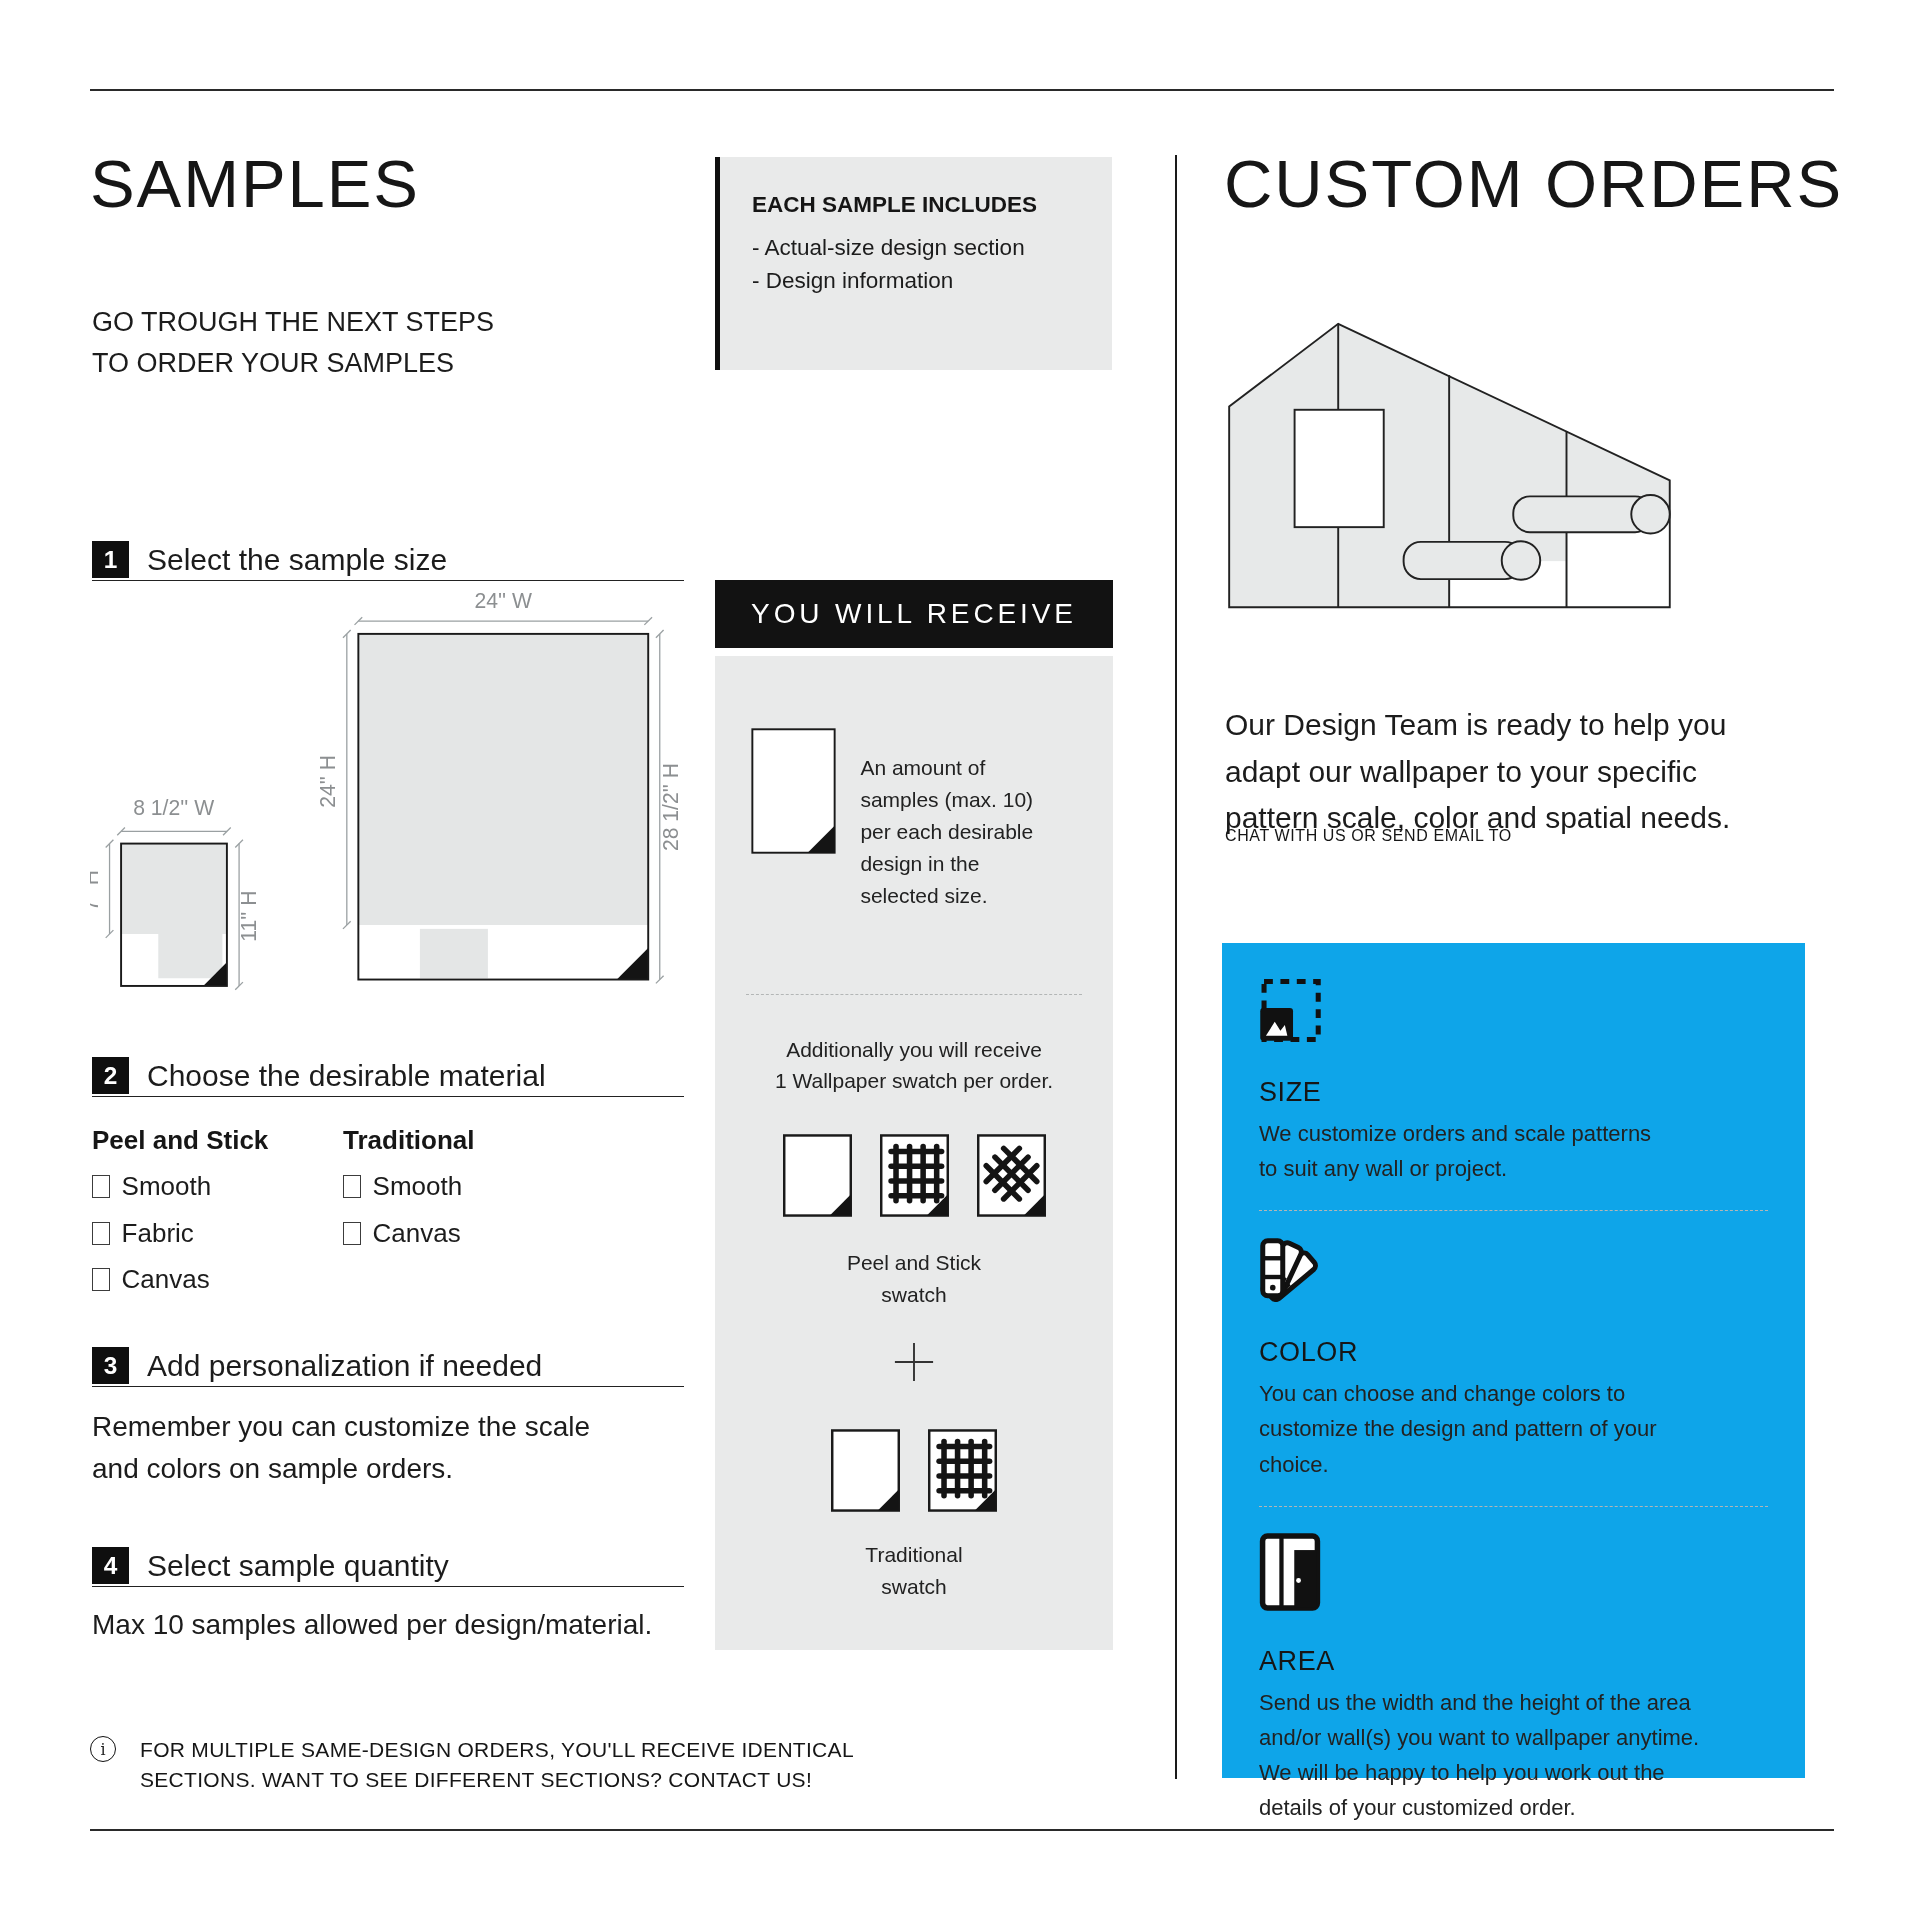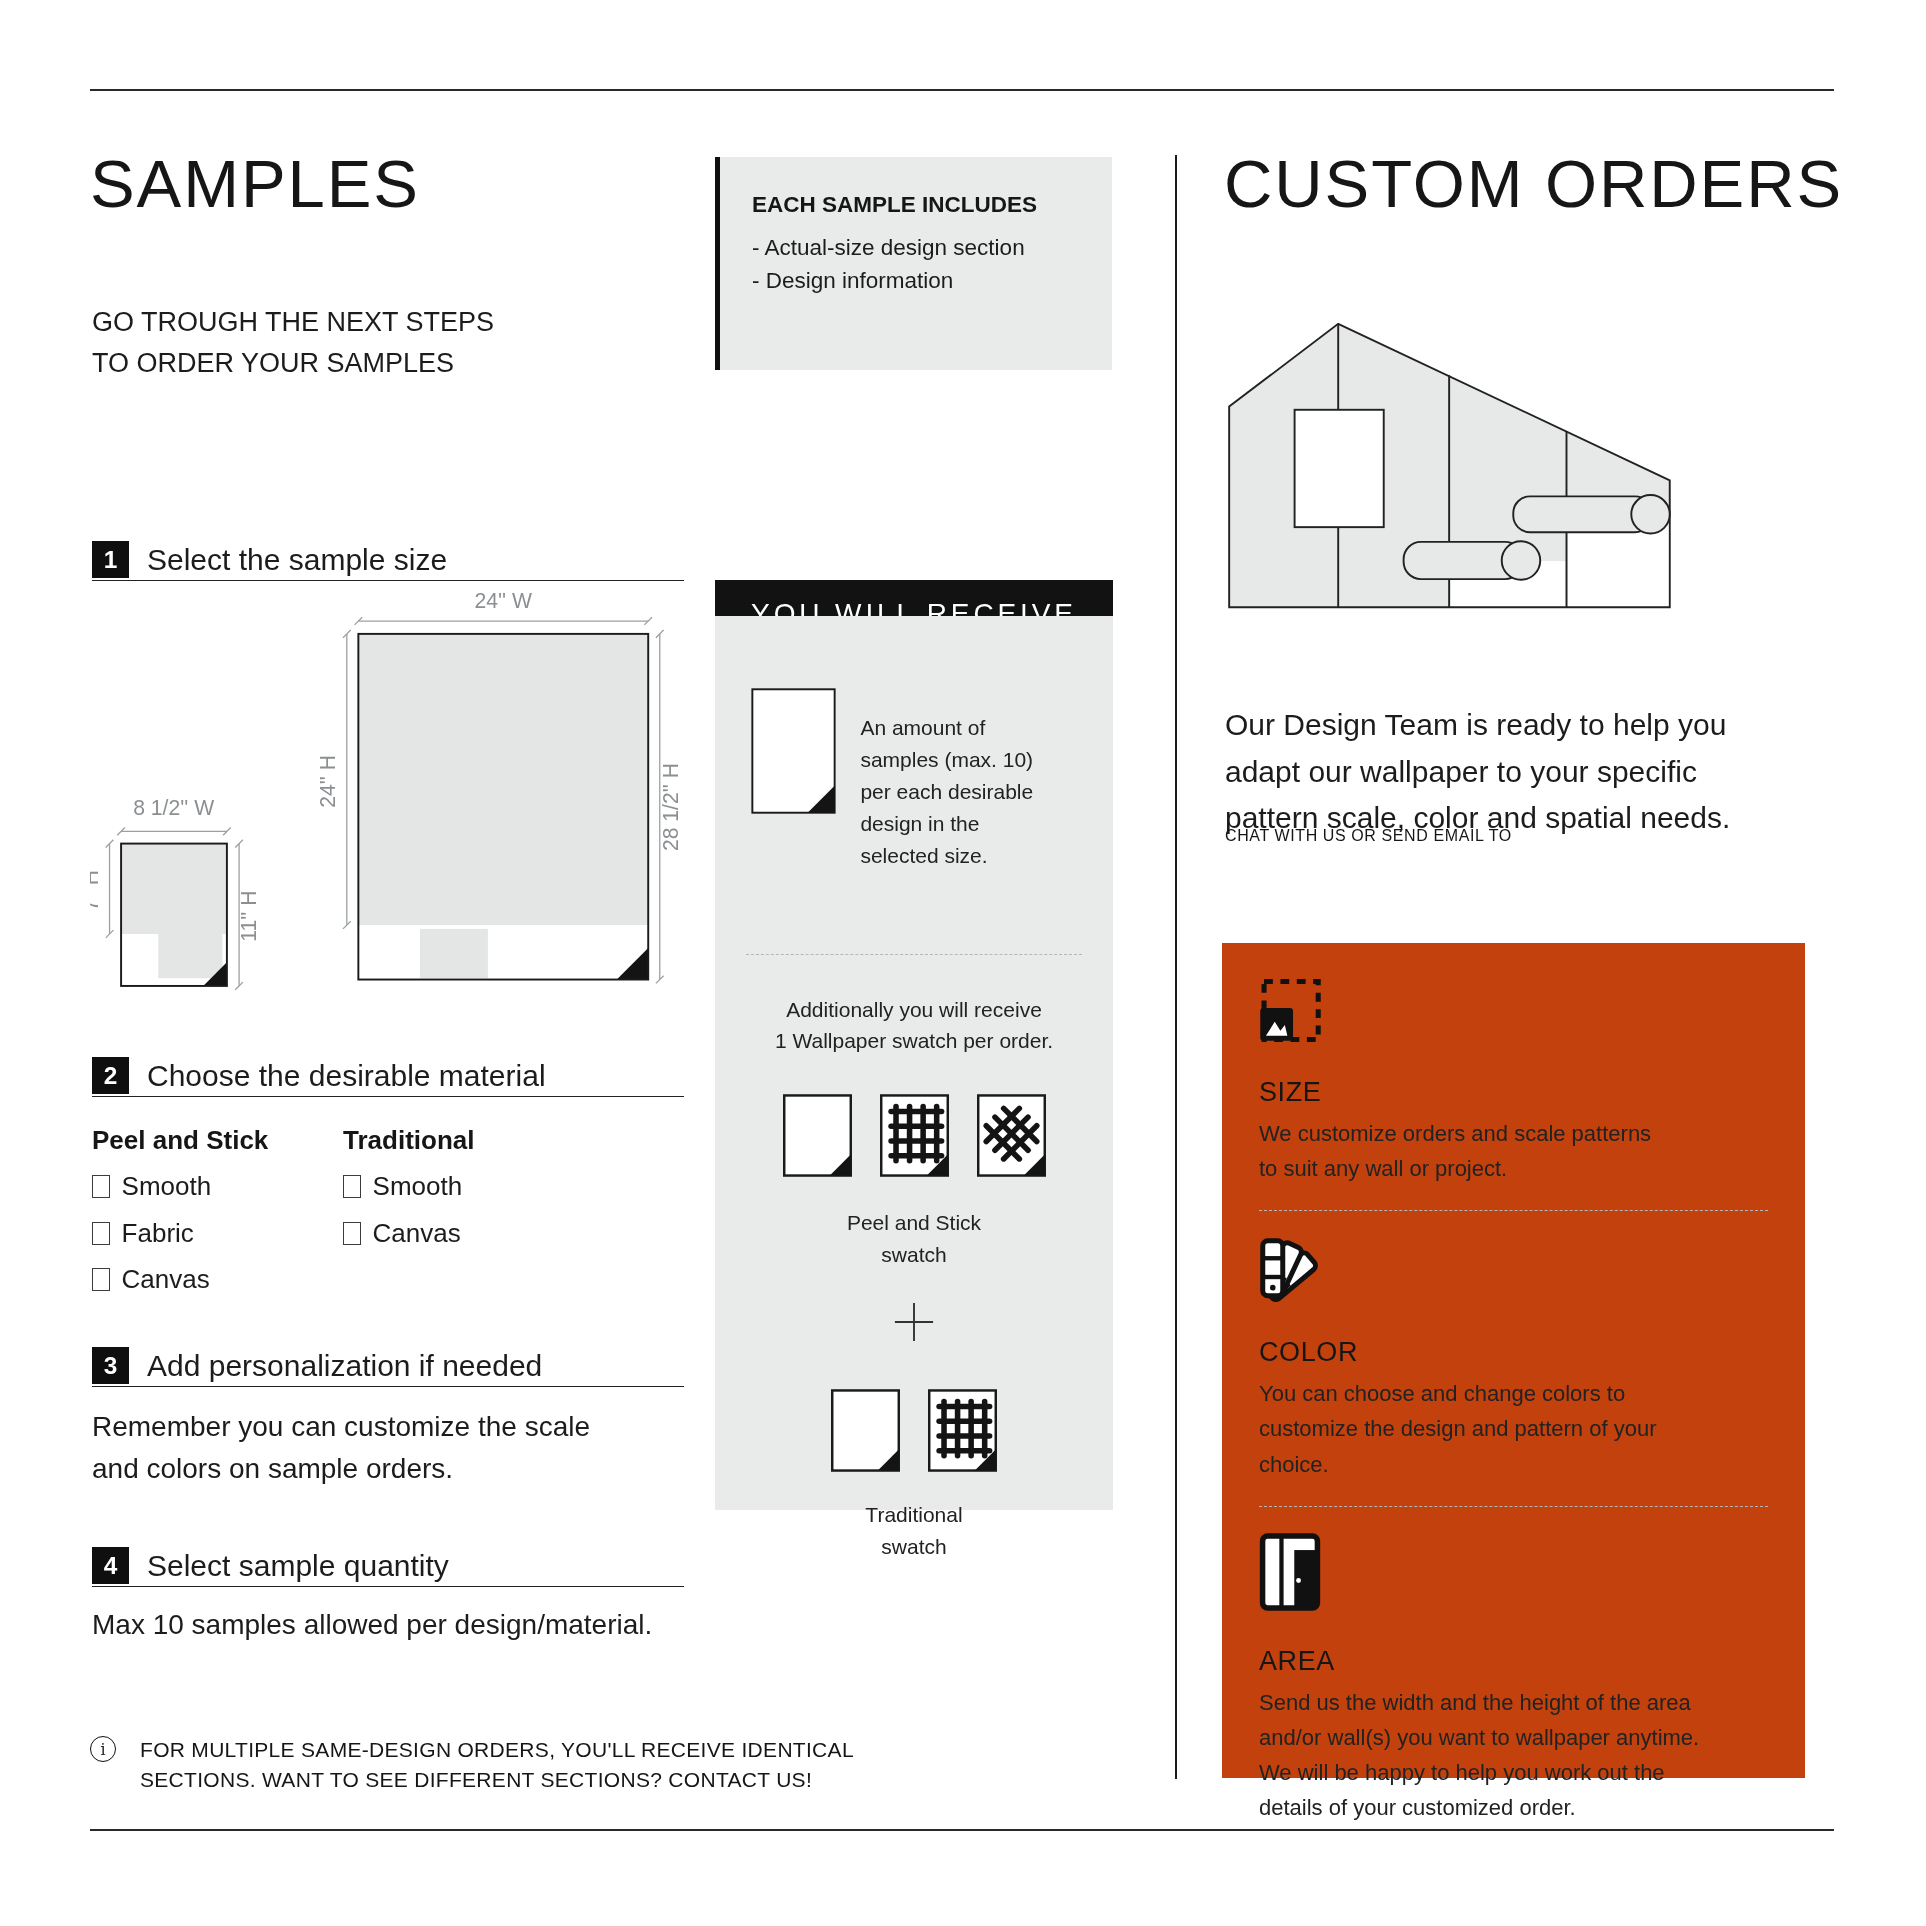--- a/index.html
+++ b/index.html
@@ -17,38 +17,38 @@
   .body-text{position:absolute;font-size:28px;line-height:1.5;white-space:pre-line;color:#1c1c1c;}
   
   .includes-box{position:absolute;left:715px;top:157px;width:397px;height:213px;background:#e9eaea;
                 border-left:5.8px solid #0f0f0f;box-sizing:border-box;padding:35px 23px 0 32px;}
   .includes-title{font-size:22.5px;font-weight:bold;margin:0 0 14px 0;color:#161616;}
   .inc-item{font-size:22.5px;line-height:1.45;padding-left:15.4px;text-indent:-15.4px;color:#1c1c1c;max-width:302px;}
   .inc-item::before{content:"- ";}
   
   .receive-banner{position:absolute;left:715px;top:580px;width:398px;height:68px;background:#121212;
                   color:#fff;font-size:28px;letter-spacing:3.9px;display:flex;align-items:center;justify-content:center;white-space:nowrap;}
-  .receive-panel{position:absolute;left:715px;top:616px;width:398px;height:894px;background:#e9eaea;box-sizing:border-box;}
+  .receive-panel{position:absolute;left:715px;top:656px;width:398px;height:994px;background:#e9eaea;box-sizing:border-box;}
   .rp-row1{display:flex;gap:24.4px;margin:72px 26px 0 36px;align-items:flex-start;}
   .rp-text{font-size:21px;line-height:1.52;white-space:pre-line;color:#222;padding-top:24.4px;}
   .rp-divider{margin:82px 31px 0 31px;border-top:1.3px dashed #b3b6b6;}
   .rp-center{text-align:center;font-size:21px;line-height:1.5;white-space:pre-line;color:#222;}
   .rp-additional{margin-top:39px;}
   .swatch-row{display:flex;justify-content:center;gap:28px;}
   .row1-m{margin-top:36px;}
   .row2-m{margin-top:45px;}
   .swatch-label1{margin-top:29.5px;}
   .plus-wrap{display:flex;justify-content:center;margin-top:31px;}
   .swatch-label2{margin-top:26px;}
   
   .intro-text{position:absolute;font-size:30px;line-height:1.55;white-space:pre-line;color:#1c1c1c;margin-top:48px;}
   .chat-label{position:absolute;font-size:16px;letter-spacing:0.6px;color:#161616;white-space:nowrap;}
   .email-wrap{position:absolute;left:1224px;top:862px;width:371px;border-top:2.6px solid #0f0f0f;}
   .email-box{display:inline-block;background:#0f0f0f;color:#fff;font-size:22px;padding:7px 15.4px 9px 11.6px;}
-  .features-box{position:absolute;left:1222px;top:943px;width:583px;height:835px;background:#c2410c;
+  .features-box{position:absolute;left:1222px;top:943px;width:583px;height:835px;background:#0ea5e9;
                 box-sizing:border-box;padding:36px 37px 0 37px;}
   .feat-title{font-size:27px;letter-spacing:0.6px;margin:33px 0 0 0;font-weight:400;color:#161616;}
   .feat-text{font-size:22px;line-height:1.6;white-space:pre-line;margin-top:7.7px;color:#222;}
   .feat-divider{border-top:1.3px dashed #b3b6b6;margin:24.4px 0 26px 0;}
   
   .mat-col{position:absolute;top:1125px;}
   .mat-title{font-size:26px;font-weight:bold;margin:0;white-space:nowrap;color:#161616;}
   .mat-opt{display:flex;align-items:center;gap:11.6px;margin-top:15.4px;font-size:26px;color:#1c1c1c;}
   .checkbox{width:16px;height:21px;border:1.9px solid #3c3c3c;flex:0 0 auto;background:#fff;}
   

